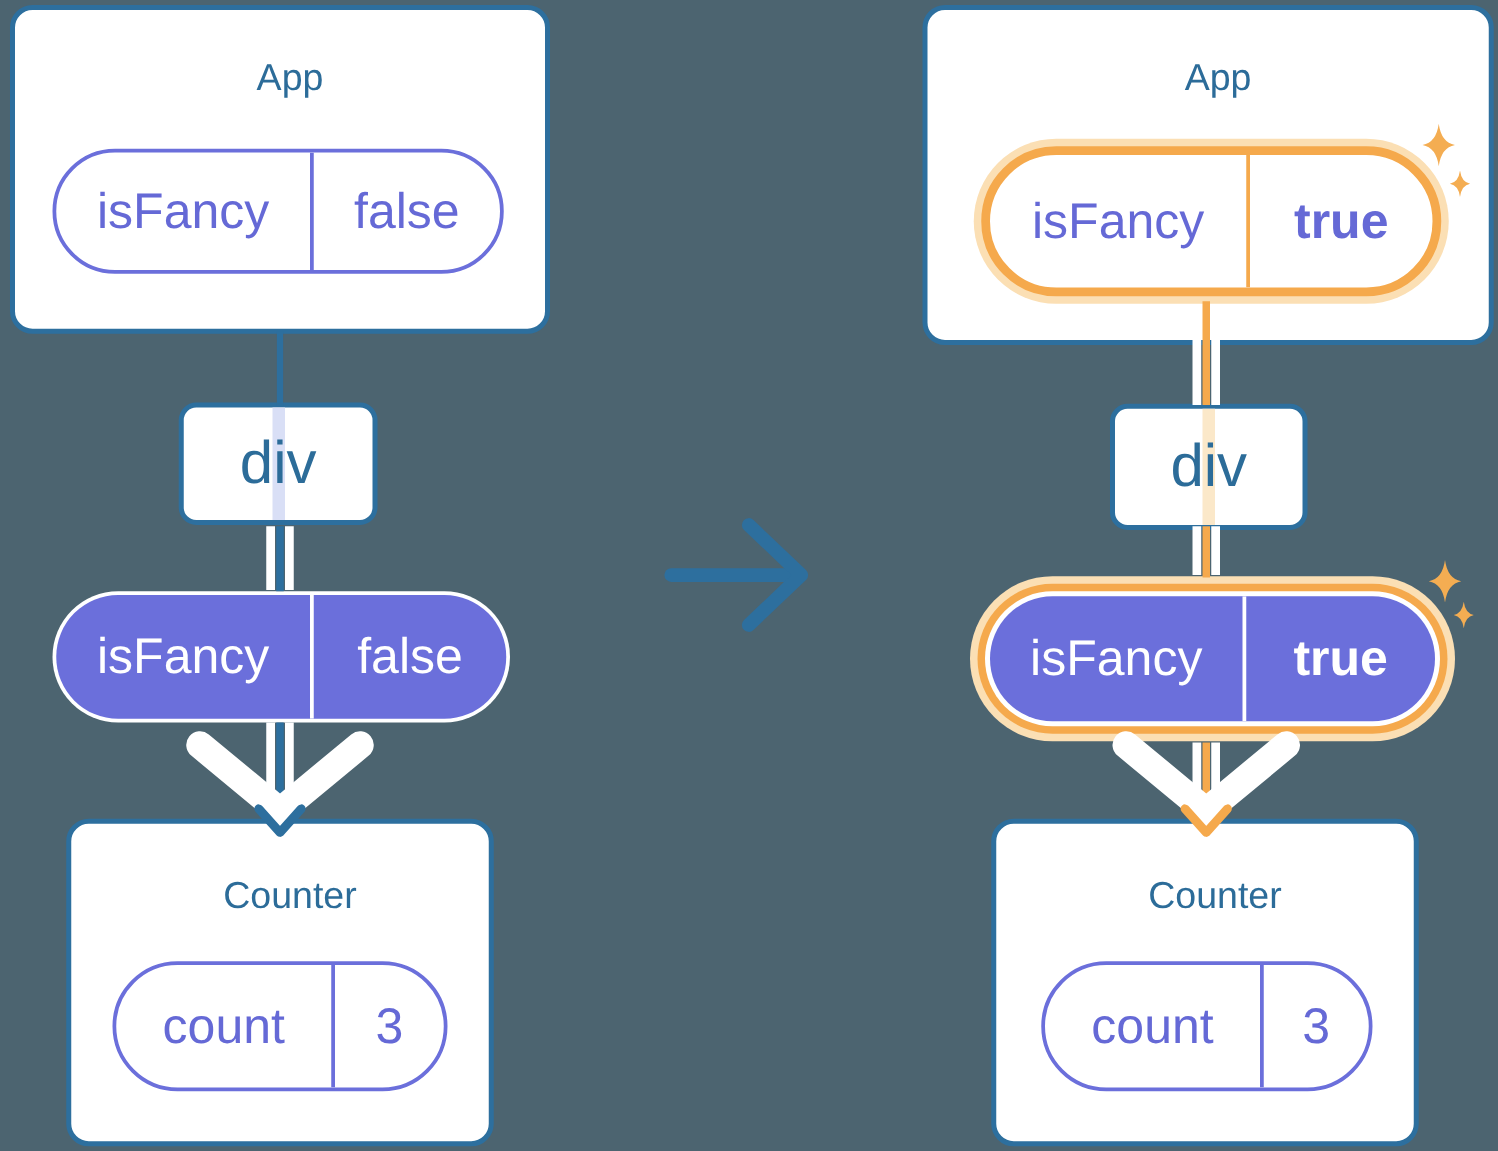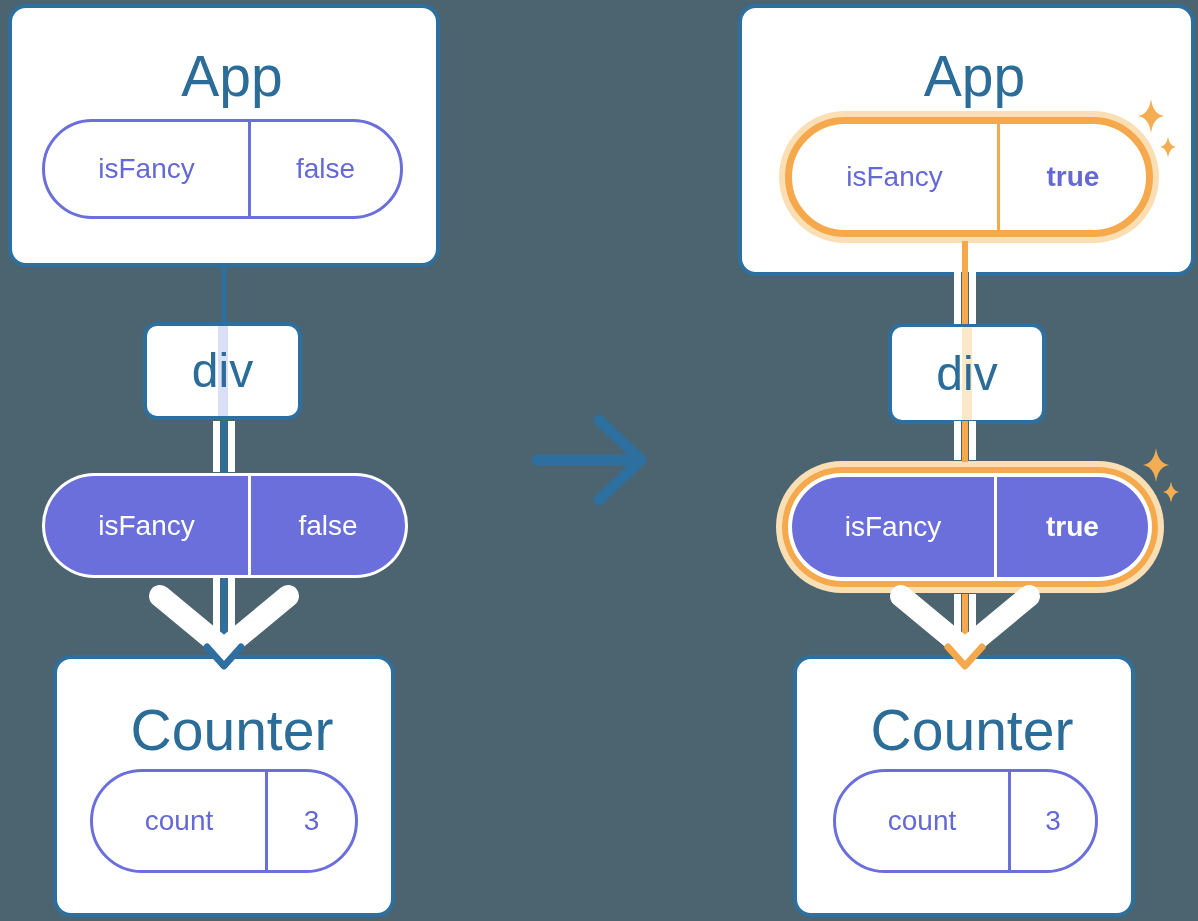--- a/index.html
+++ b/index.html
@@ -6,35 +6,35 @@
   .stage{
     position:relative;width:1198px;height:921px;background:#4C6470;
     font-family:"Liberation Sans","DejaVu Sans",sans-serif;overflow:hidden;
   }
   .card{
     position:absolute;background:#ffffff;border:4px solid #2D6F9E;
     border-radius:18px;box-sizing:border-box;z-index:1;
   }
   .title{
     position:absolute;left:16px;right:0;text-align:center;color:#2C6C99;
-    font-size:57px;font-weight:500;line-height:1;
+    font-size:30px;font-weight:500;line-height:1;
   }
   .node-box{
     position:absolute;background:#ffffff;border:4px solid #2D6F9E;
     border-radius:14px;box-sizing:border-box;z-index:1;
   }
   .inner-line{position:absolute;left:50%;transform:translateX(-50%);top:0;bottom:0;width:10px;}
   .div-label{
     position:relative;z-index:1;display:block;text-align:center;
     font-size:48px;font-weight:500;color:#2C6C99;
   }
   .pill{
     position:absolute;display:flex;box-sizing:border-box;overflow:hidden;z-index:2;
   }
-  .cell{display:flex;align-items:center;justify-content:center;font-size:28px;}
+  .cell{display:flex;align-items:center;justify-content:center;font-size:40px;}
   
   .app-card-l{left:8px;top:4px;width:432px;height:263px;}
   .app-card-l .title{top:40px;}
   .app-pill-l{
     left:30px;top:111px;width:361px;height:100px;
     border:3px solid #6B6FDB;border-radius:60px;color:#6569D6;background:#fff;
   }
   .app-pill-l .cell-name{width:203px;border-right:3px solid #6B6FDB;}
   .app-pill-l .cell-value{flex:1;}
   .div-box-l{left:143px;top:322px;width:159px;height:98px;}

